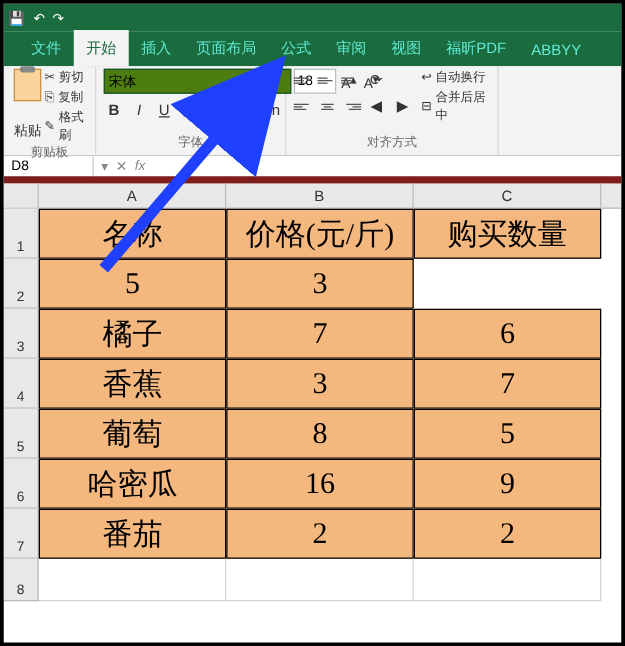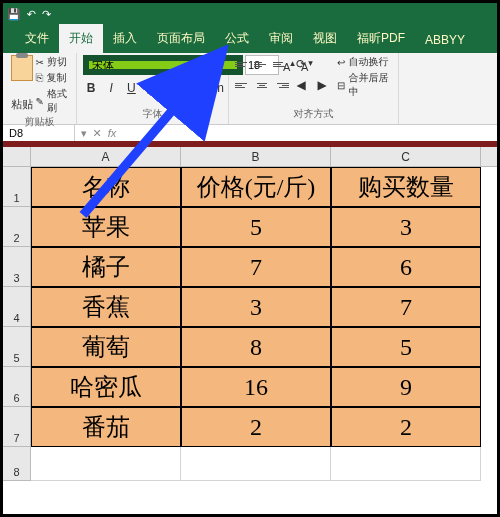--- a/index.html
+++ b/index.html
@@ -1,33 +1,33 @@
 <!DOCTYPE html>
 <html><head>
 <meta charset="utf-8">
 <style>
 * { box-sizing: border-box; margin: 0; padding: 0; font-family: "Microsoft YaHei", sans-serif; }
 body { width: 500px; height: 517px; background: #fff; overflow: hidden; position: relative; border: 3px solid #000; }
 .titlebar { background: #1a6b3e; height: 22px; display: flex; align-items: center; padding: 0 4px; gap: 6px; }
 .titlebar .icon { color: #fff; font-size: 11px; }
 .tabs { background: #1a6b3e; height: 28px; display: flex; align-items: flex-end; padding-left: 12px; }
-.tab { color: #fef9c3; font-size: 12px; padding: 6px 10px; cursor: pointer; }
+.tab { color: #5eead4; font-size: 12px; padding: 6px 10px; cursor: pointer; }
 .tab.active { background: #f3f3f3; color: #1a6b3e; }
 .ribbon { background: #f3f3f3; height: 72px; display: flex; border-bottom: 1px solid #ccc; font-size: 11px; color: #333; }
 .ribbon-group { border-right: 1px solid #d8d8d8; padding: 2px 6px; display: flex; flex-direction: column; justify-content: space-between; }
 .ribbon-label { text-align: center; font-size: 10px; color: #666; padding-bottom: 1px; }
 .paste-group { width: 74px; }
 .paste-btn { display: flex; flex-direction: column; align-items: center; gap: 16px; float: left; width: 32px; }
 .paste-icon { width: 22px; height: 26px; background: #f9d49a; border: 1px solid #c89040; position: relative; }
 .paste-icon::before { content: ""; position: absolute; top: -3px; left: 4px; width: 12px; height: 5px; background: #888; border-radius: 2px; }
 .mini-btns { float: right; display: flex; flex-direction: column; gap: 2px; font-size: 10px; }
 .mini-btn { display: flex; align-items: center; gap: 3px; cursor: pointer; }
 .font-group { width: 152px; }
 .font-row1 { display: flex; gap: 2px; align-items: center; margin-bottom: 4px; }
-.font-select { border: 6px solid #14532d; background: #84cc16; font-size: 11px; padding: 1px 3px; flex: 1; height: 20px; }
+.font-select { border: 1px solid #14532d; background: #4d7c0f; font-size: 11px; padding: 1px 3px; flex: 1; height: 20px; }
 .size-select { border: 1px solid #bbb; background: #fff; font-size: 11px; width: 34px; height: 20px; padding: 1px 2px; }
 .aa { font-size: 11px; padding: 0 2px; }
 .font-row2 { display: flex; gap: 4px; align-items: center; }
 .fbtn { width: 18px; height: 18px; display: flex; align-items: center; justify-content: center; cursor: pointer; font-size: 12px; }
 .align-group { width: 170px; }
 .align-row { display: flex; gap: 3px; align-items: center; margin-bottom: 3px; }
 .albtn { width: 16px; height: 14px; display: flex; flex-direction: column; justify-content: center; gap: 1px; cursor: pointer; }
 .albtn span { height: 1px; background: #555; display: block; }
 .wrap-opts { display: flex; flex-direction: column; gap: 2px; font-size: 10px; margin-left: 6px; }
 .namebox-row { height: 22px; border-bottom: 6px solid #7f1d1d; display: flex; align-items: center; background: #fff; }
@@ -196,21 +196,20 @@
   </div>
 
   <div class="gridrow">
     <div class="rowhead">1</div>
     <div class="cell data-cell colA">名称</div>
     <div class="cell data-cell colB">价格(元/斤)</div>
     <div class="cell data-cell colC">购买数量</div>
   </div>
   <div class="gridrow">
     <div class="rowhead">2</div>
-    <div class="cell data-cell colA">苹果</div>
     <div class="cell data-cell colB">5</div>
     <div class="cell data-cell colC">3</div>
   </div>
   <div class="gridrow">
     <div class="rowhead">3</div>
     <div class="cell data-cell colA">橘子</div>
     <div class="cell data-cell colB">7</div>
     <div class="cell data-cell colC">6</div>
   </div>
   <div class="gridrow">

